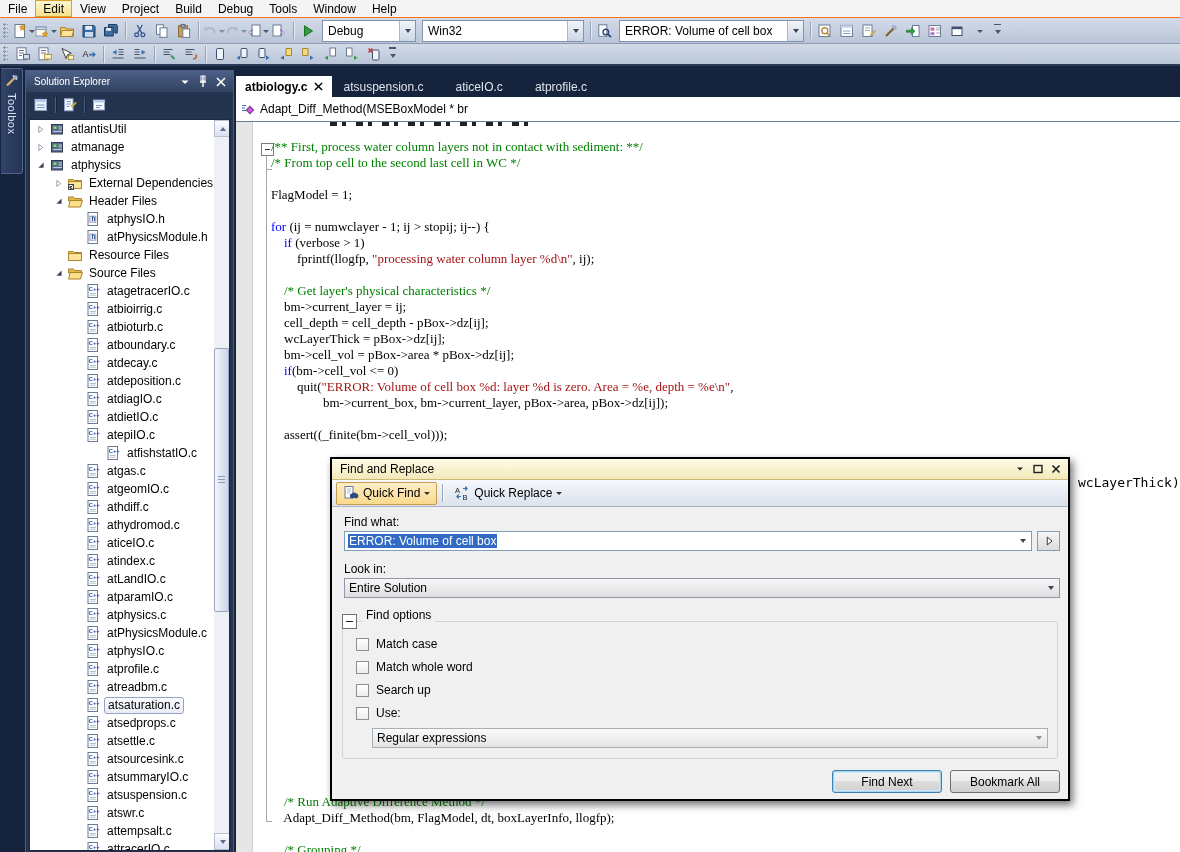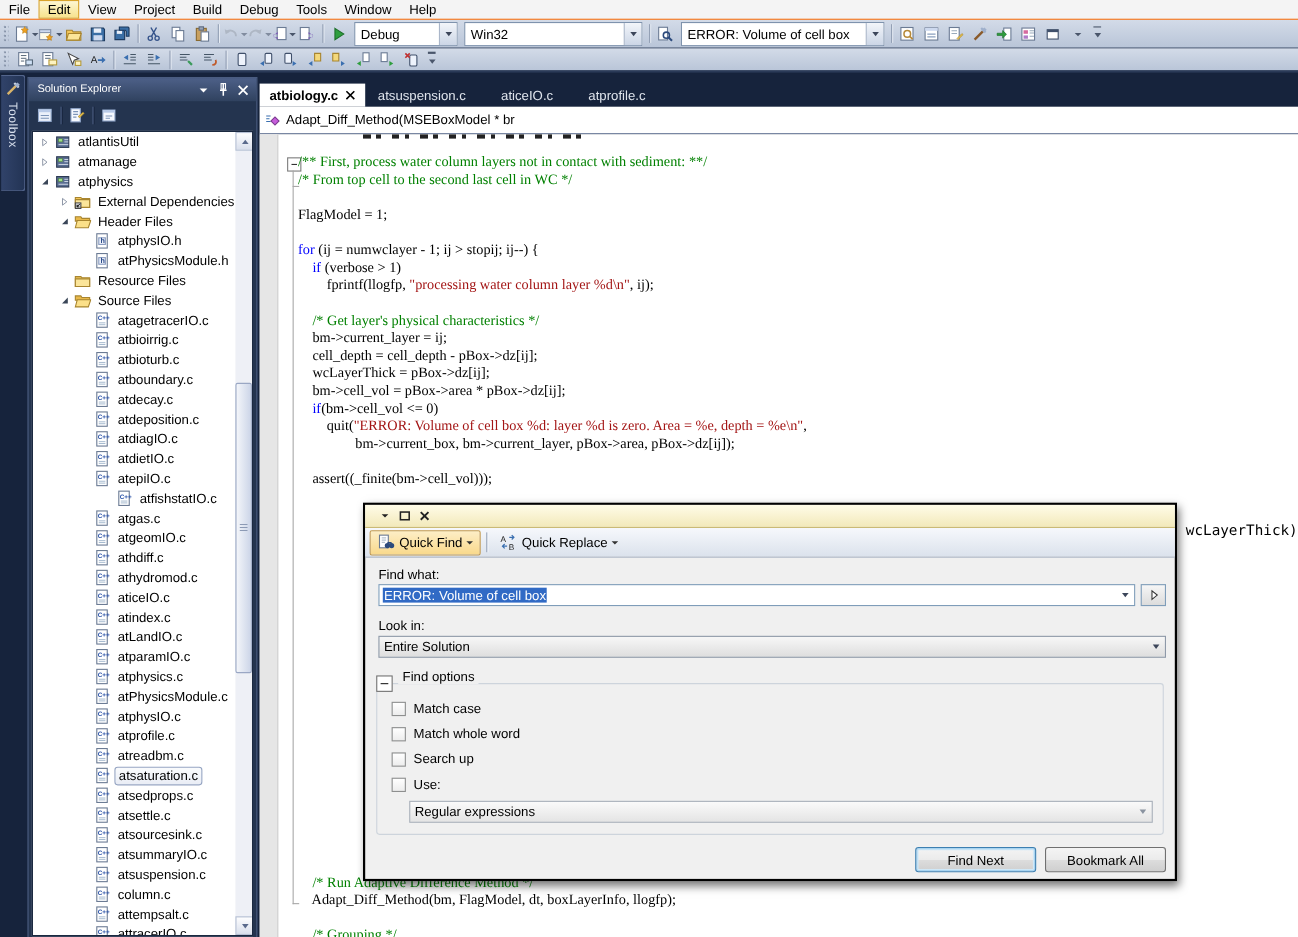--- a/index.html
+++ b/index.html
@@ -1039,21 +1039,21 @@
           </div>
           <div class="trow" style="padding-left:40px">
             <span class="exp"></span>
             <span class="ic">
               <svg viewBox="0 0 16 16">
                 <rect x="3" y="1.5" width="9.5" height="13" fill="#fff" stroke="#6b7b94"></rect>
                 <text x="3.8" y="8.2" font-size="5.8" fill="#2a52a8" font-family="sans-serif" font-weight="bold">C++</text>
                 <path d="M4.8 10.5h6M4.8 12.2h6" stroke="#9ab0c8" stroke-width=".8"></path>
               </svg>
             </span>
-            <span class="tlabel">column.c</span>
+            <span class="tlabel">atswr.c</span>
           </div>
           <div class="trow" style="padding-left:40px">
             <span class="exp"></span>
             <span class="ic">
               <svg viewBox="0 0 16 16">
                 <rect x="3" y="1.5" width="9.5" height="13" fill="#fff" stroke="#6b7b94"></rect>
                 <text x="3.8" y="8.2" font-size="5.8" fill="#2a52a8" font-family="sans-serif" font-weight="bold">C++</text>
                 <path d="M4.8 10.5h6M4.8 12.2h6" stroke="#9ab0c8" stroke-width=".8"></path>
               </svg>
             </span>
@@ -1126,20 +1126,21 @@
     <div id="foldline"></div>
     <div id="foldtick1"></div>
     <div id="foldtick2"></div>
     <div id="code-top" class="codeblk"><div class="cl"><span class="tok-cm">/** First, process water column layers not in contact with sediment: **/</span></div><div class="cl"><span class="tok-cm">/* From top cell to the second last cell in WC */</span></div><div class="cl">&nbsp;</div><div class="cl"><span class="tok-pl">FlagModel = 1;</span></div><div class="cl">&nbsp;</div><div class="cl"><span class="tok-kw">for</span><span class="tok-pl"> (ij = numwclayer - 1; ij &gt; stopij; ij--) {</span></div><div class="cl"><span class="tok-pl">    </span><span class="tok-kw">if</span><span class="tok-pl"> (verbose &gt; 1)</span></div><div class="cl"><span class="tok-pl">        fprintf(llogfp, </span><span class="tok-str">"processing water column layer %d\n"</span><span class="tok-pl">, ij);</span></div><div class="cl">&nbsp;</div><div class="cl"><span class="tok-pl">    </span><span class="tok-cm">/* Get layer's physical characteristics */</span></div><div class="cl"><span class="tok-pl">    bm-&gt;current_layer = ij;</span></div><div class="cl"><span class="tok-pl">    cell_depth = cell_depth - pBox-&gt;dz[ij];</span></div><div class="cl"><span class="tok-pl">    wcLayerThick = pBox-&gt;dz[ij];</span></div><div class="cl"><span class="tok-pl">    bm-&gt;cell_vol = pBox-&gt;area * pBox-&gt;dz[ij];</span></div><div class="cl"><span class="tok-pl">    </span><span class="tok-kw">if</span><span class="tok-pl">(bm-&gt;cell_vol &lt;= 0)</span></div><div class="cl"><span class="tok-pl">        quit(</span><span class="tok-str">"ERROR: Volume of cell box %d: layer %d is zero. Area = %e, depth = %e\n"</span><span class="tok-pl">,</span></div><div class="cl"><span class="tok-pl">                bm-&gt;current_box, bm-&gt;current_layer, pBox-&gt;area, pBox-&gt;dz[ij]);</span></div><div class="cl">&nbsp;</div><div class="cl"><span class="tok-pl">    assert((_finite(bm-&gt;cell_vol)));</span></div></div>
     <div id="codefrag" class="tok-pl">wcLayerThick);</div>
     <div id="code-bottom" class="codeblk"><div class="cl"><span class="tok-pl">    </span><span class="tok-cm">/* Run Adaptive Difference Method */</span></div><div class="cl"><span class="tok-pl">    Adapt_Diff_Method(bm, FlagModel, dt, boxLayerInfo, llogfp);</span></div><div class="cl">&nbsp;</div><div class="cl"><span class="tok-pl">    </span><span class="tok-cm">/* Grouping */</span></div></div>
   </div>
 
   <div id="fdlg">
     <div id="fdlg-title">
+      <span class="ttl">Find and Replace</span>
       <span class="hbtn">
           <svg viewBox="0 0 16 16">
             <path d="M5 6.5l3 3 3-3z" fill="#222"></path>
           </svg>
         </span>
       <span class="hbtn">
           <svg viewBox="0 0 16 16">
             <rect x="4" y="4.5" width="8" height="7" fill="none" stroke="#222" stroke-width="1.4"></rect>
           </svg>
         </span>

